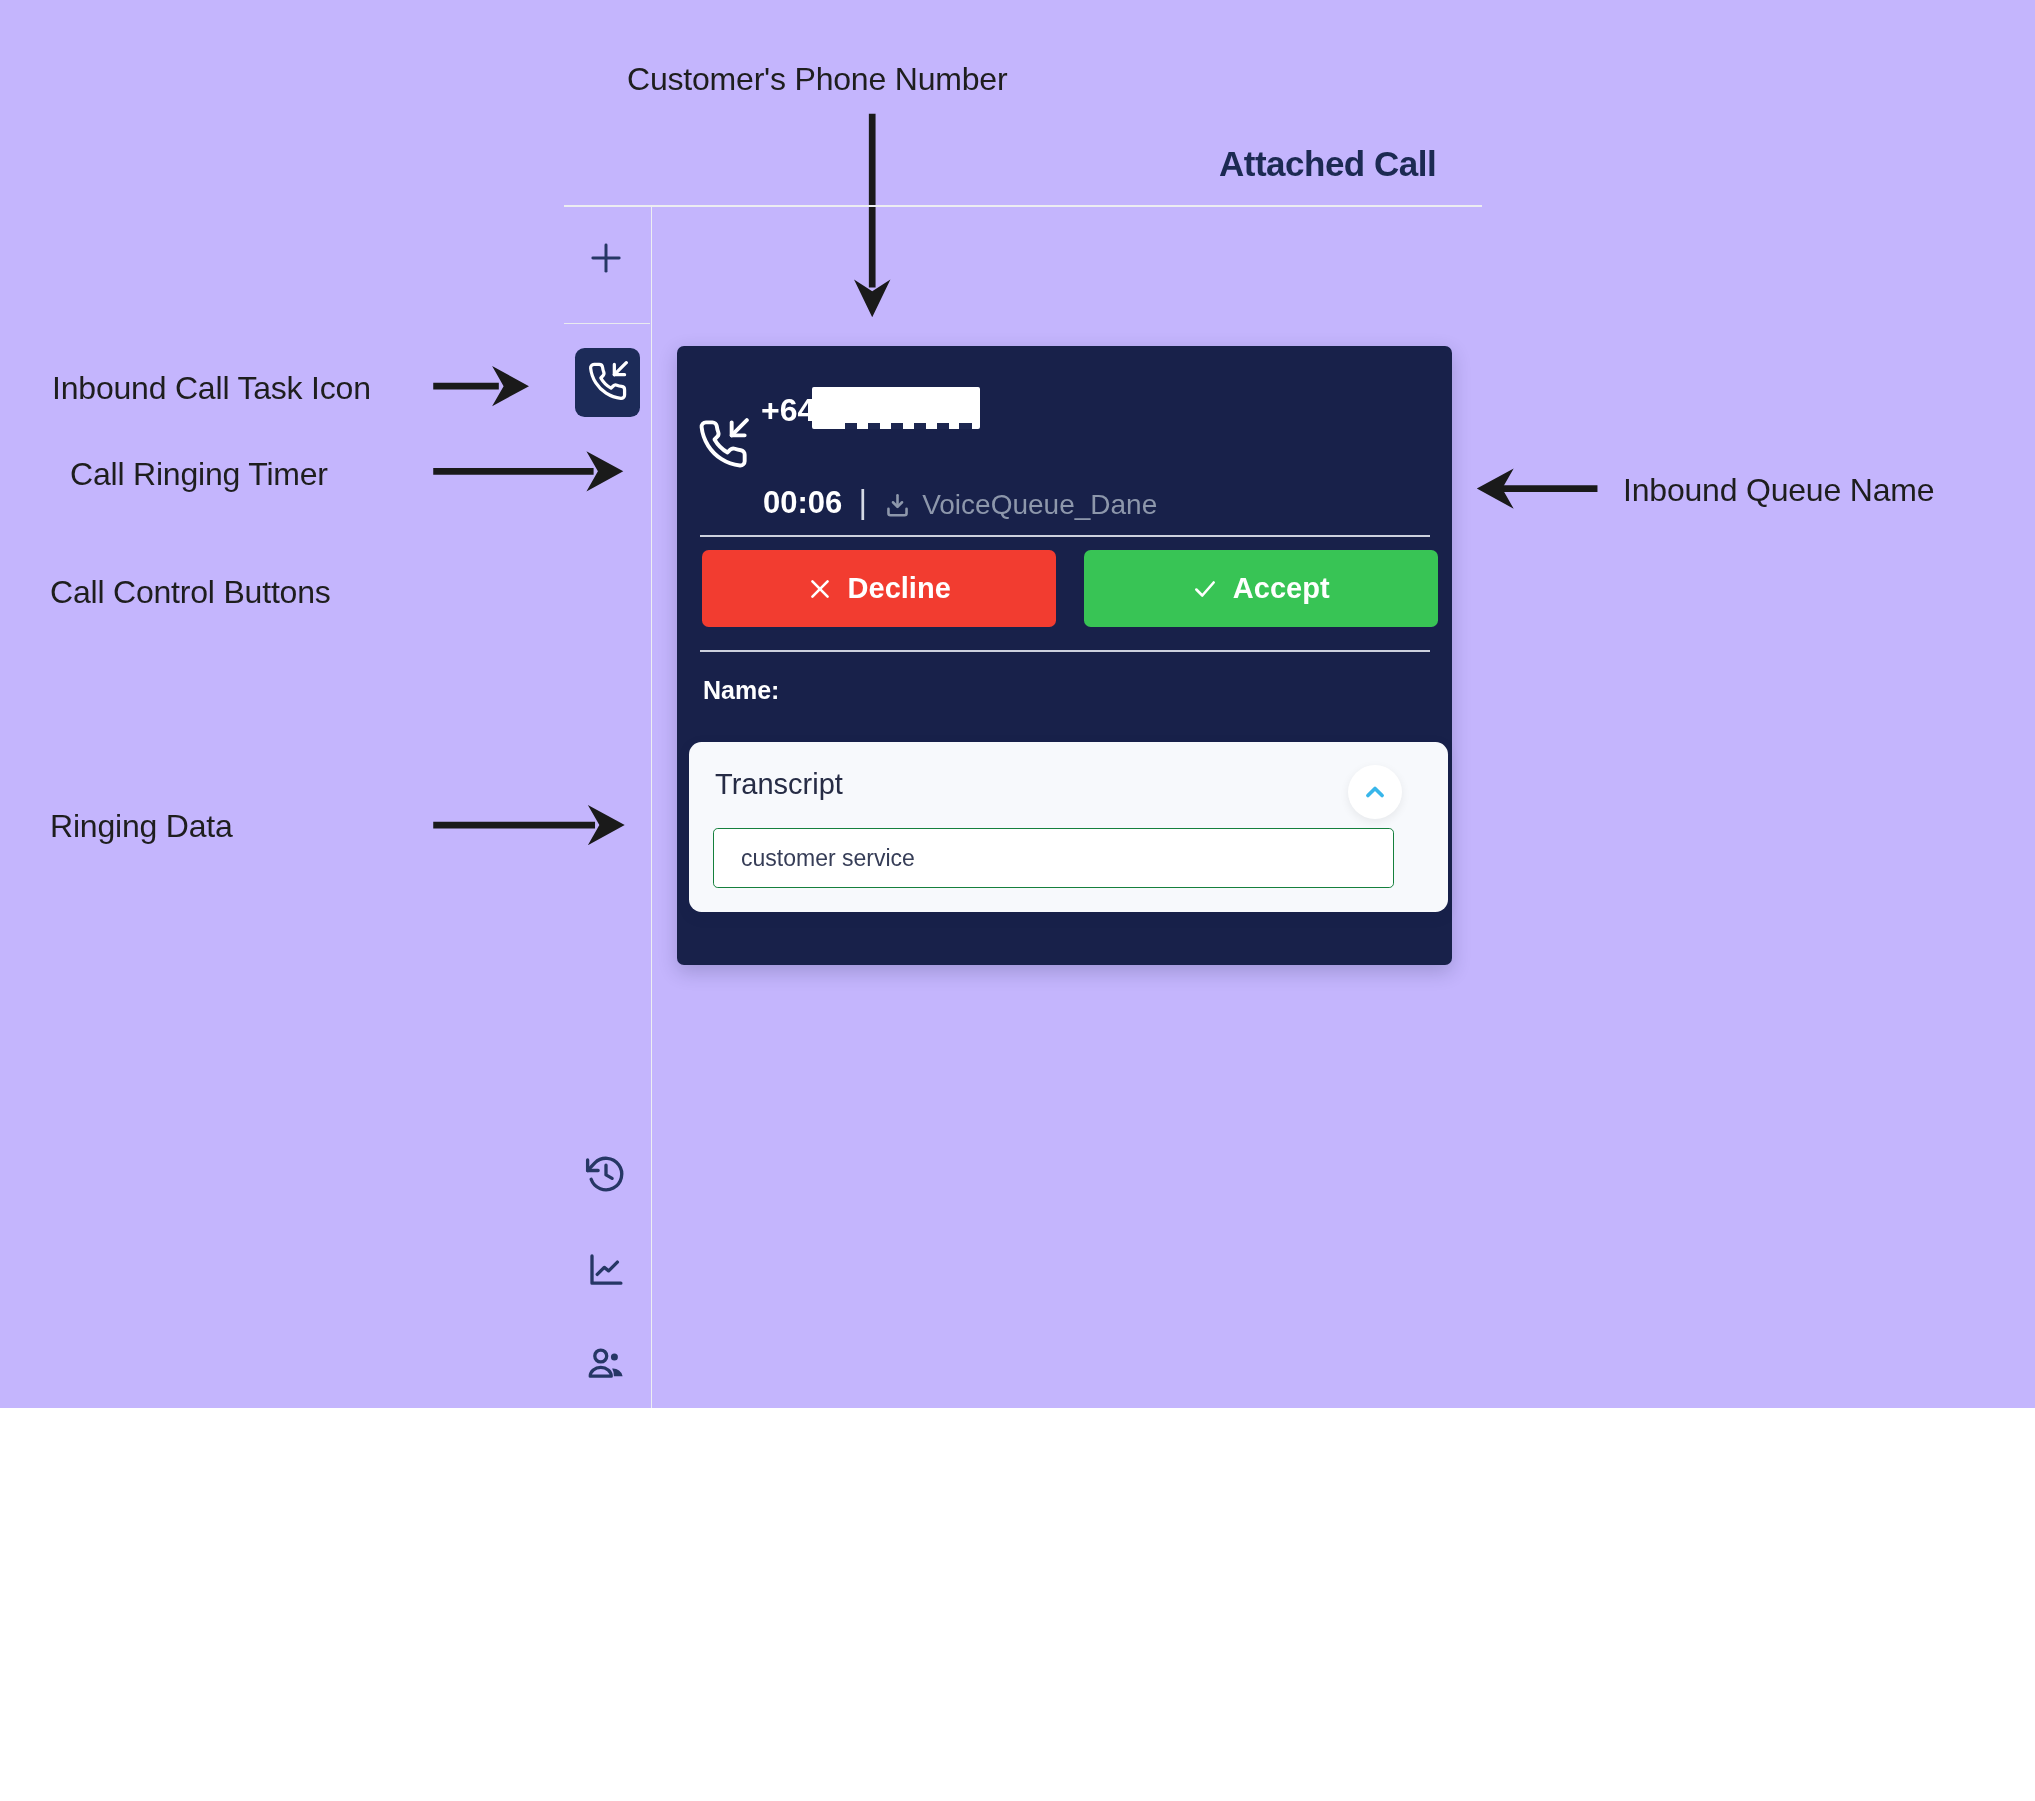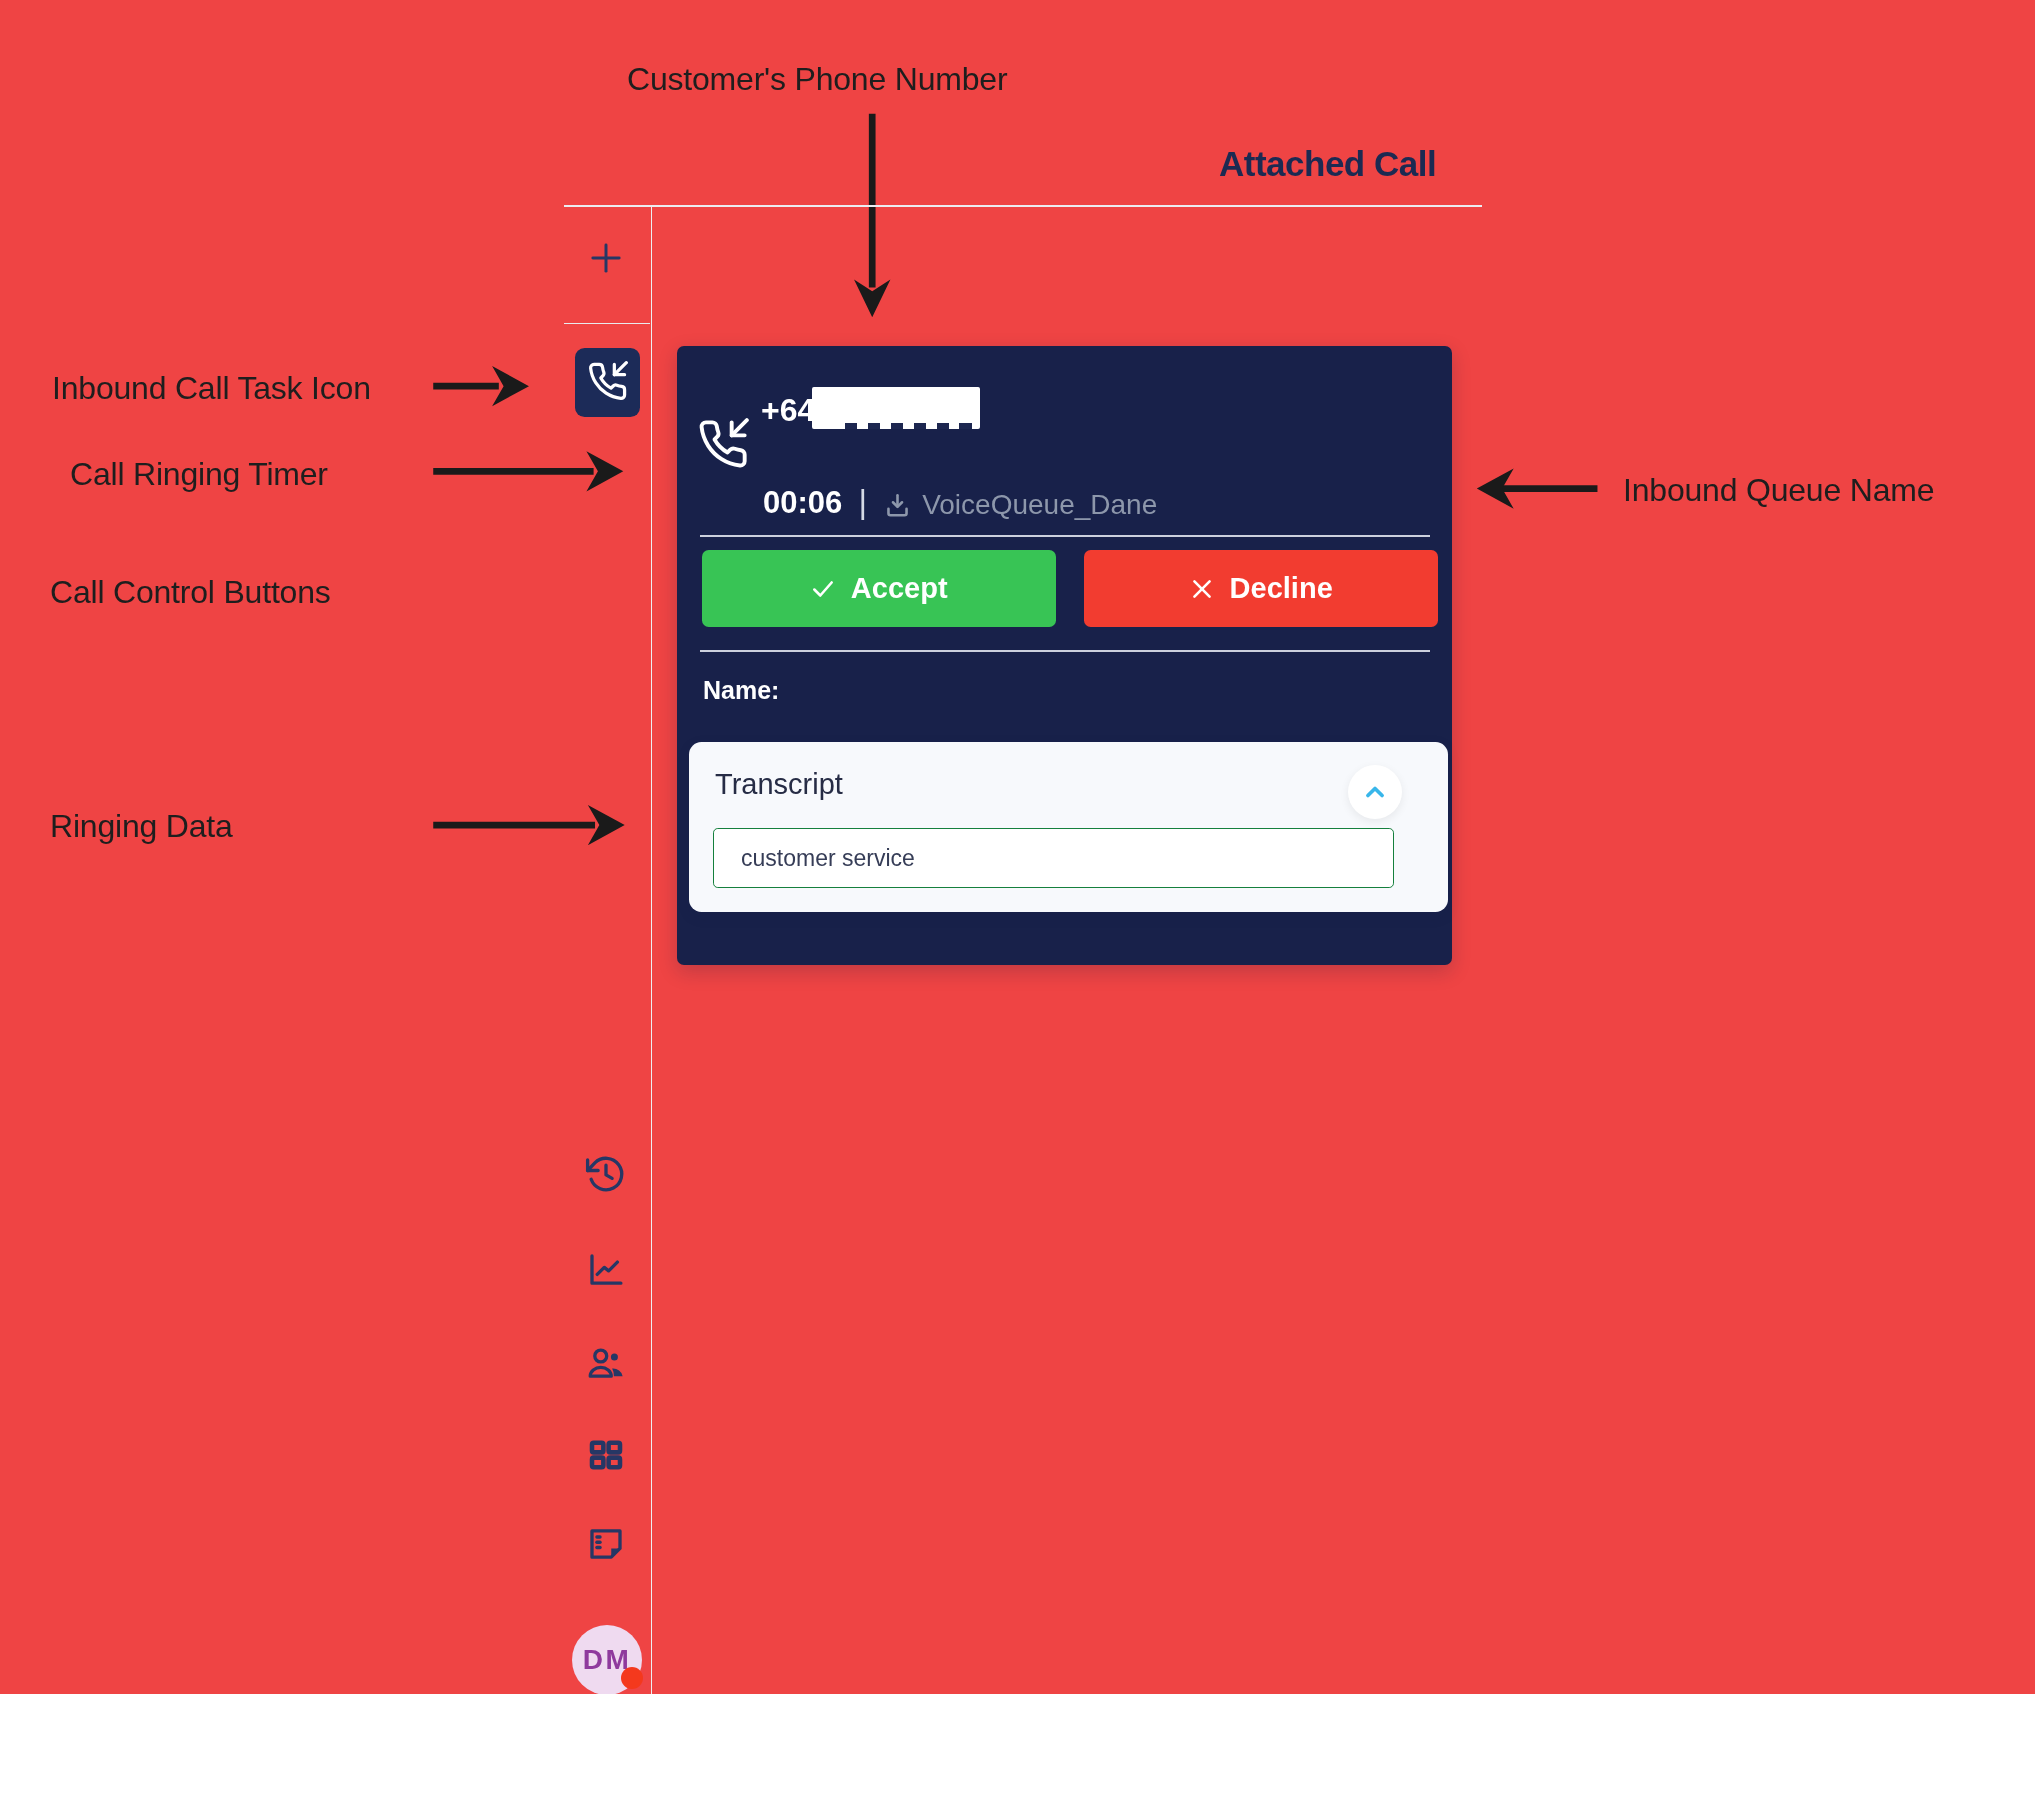--- a/index.html
+++ b/index.html
@@ -1,16 +1,16 @@
 <!DOCTYPE html>
 <html style="font-size:7.7px"><head>
 <meta charset="utf-8">
 <style>
   html,body{margin:0;padding:0;background:#fff;}
-  .stage{position:relative;width:2035px;height:1694px;background:#ef4444;overflow:hidden;
+  .stage{position:relative;width:2035px;height:1408px;background:#c4b5fd;overflow:hidden;
          font-family:"Liberation Sans", sans-serif;}
 
   
   .ann{position:absolute;color:#1e1e1e;font-size:32px;font-weight:400;white-space:nowrap;
        letter-spacing:-0.2px;}
 
   
   .hline{position:absolute;background:#ecedf1;}
   .vline{position:absolute;background:#edeef2;}
   .app-title{position:absolute;left:1219px;top:144px;font-size:35px;font-weight:700;
@@ -209,32 +209,32 @@
           <polyline points="8.5 9.5 12 13 15.5 9.5"></polyline>
           <path d="M5 14.5v3.5a1.5 1.5 0 0 0 1.5 1.5h11a1.5 1.5 0 0 0 1.5-1.5v-3.5"></path>
         </svg>
       </span>
       <span class="queue">VoiceQueue_Dane</span>
     </div>
 
     <div class="card-div" style="top:189px;"></div>
 
     <div class="btn-row">
-      <button class="btn accept">
-        <svg viewBox="0 0 24 24" fill="none" stroke="#ffffff" stroke-width="2.4" stroke-linecap="round" stroke-linejoin="round">
-          <polyline points="4 12.5 9.5 18 20 6"></polyline>
-        </svg>
-        <span>Accept</span>
-      </button>
       <button class="btn decline">
         <svg viewBox="0 0 24 24" fill="none" stroke="#ffffff" stroke-width="2.4" stroke-linecap="round">
           <line x1="5" y1="5" x2="19" y2="19"></line>
             <line x1="19" y1="5" x2="5" y2="19"></line>
         </svg>
         <span>Decline</span>
+      </button>
+      <button class="btn accept">
+        <svg viewBox="0 0 24 24" fill="none" stroke="#ffffff" stroke-width="2.4" stroke-linecap="round" stroke-linejoin="round">
+          <polyline points="4 12.5 9.5 18 20 6"></polyline>
+        </svg>
+        <span>Accept</span>
       </button>
     </div>
 
     <div class="card-div" style="top:304px;"></div>
 
     <div class="name-label">Name:</div>
 
     <div class="panel">
       <div class="panel-title">Transcript</div>
       <button class="chev-btn">

